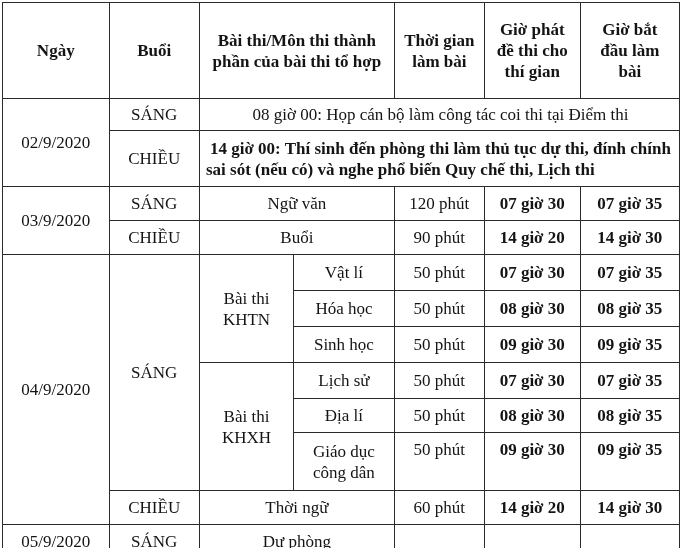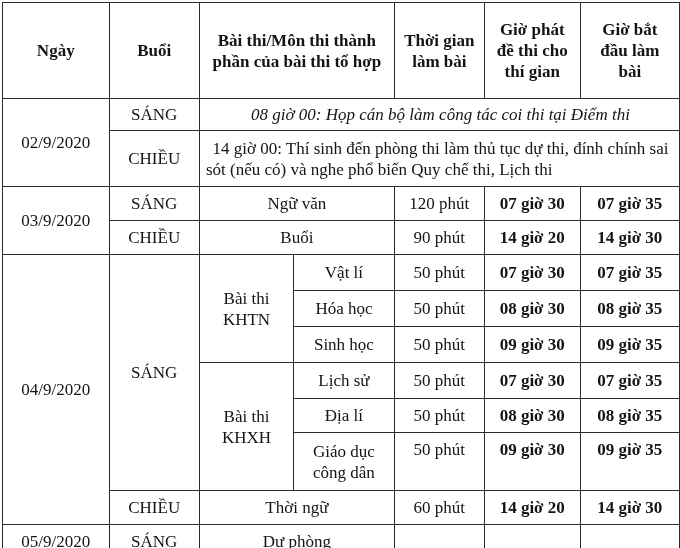--- a/index.html
+++ b/index.html
@@ -14,22 +14,22 @@
   }
   table.sched td, table.sched th {
     border: 1.3px solid #2a2a2a;
     text-align: center;
     vertical-align: middle;
     padding: 0 4px;
     line-height: 21px;
   }
   table.sched th { font-weight: bold; font-size: 17px; }
   .bold { font-weight: bold; }
-  .left { text-align: left; padding-left: 6px !important; font-style: italic; }
-  .justify { text-align: right; text-align-last: left; padding-left: 6px !important; padding-right: 4px !important; }
+  .left { text-align: left; padding-left: 6px !important; }
+  .justify { text-align: right; text-align-last: left; padding-left: 6px !important; padding-right: 4px !important; font-weight: bold; }
 </style>
 </head>
 <body>
 
 <div class="wrap">
 <table class="sched">
   <colgroup>
     <col style="width:108px">
     <col style="width:92px">
     <col style="width:81px">

